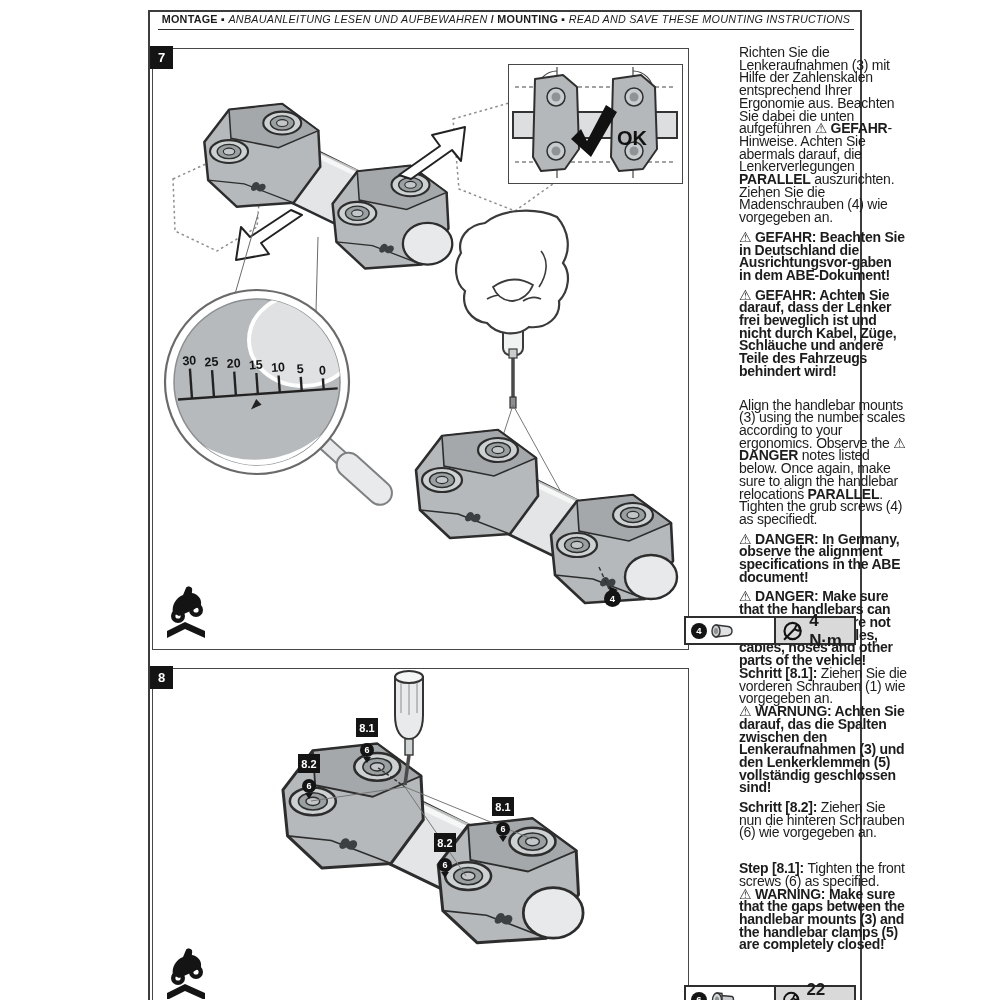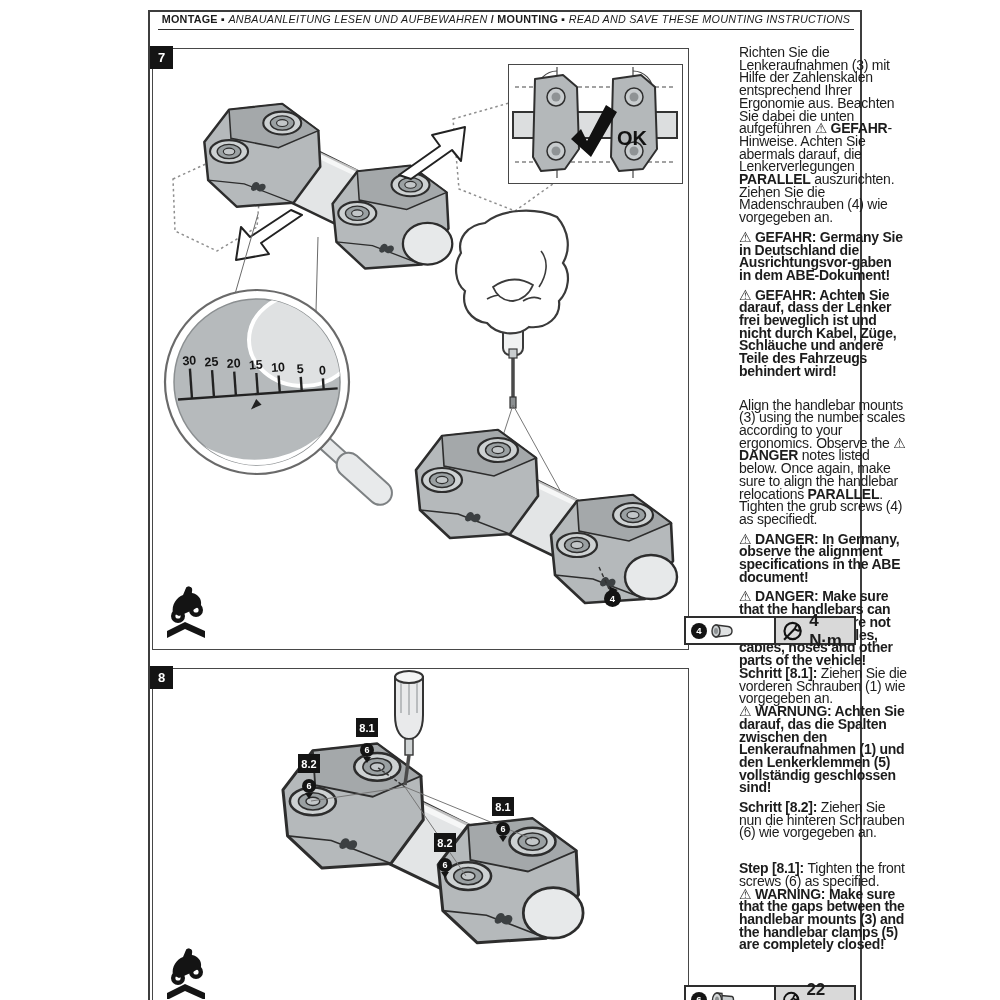--- a/index.html
+++ b/index.html
@@ -203,21 +203,21 @@
           <path d="M14,10 L18.5,12.2 M14,10 L16.2,5.5 M18.5,12.2 A4.6,4.6 0 0 0 16.2,5.5" fill="none" stroke="#121212" stroke-width="2"></path>
         </svg>
         <span>4 N·m</span>
       </div>
     </div>
 
     <div class="col col7">
       <div>
         <p class="para"><span>Richten Sie die Lenkeraufnahmen (3) mit Hilfe der Zahlenskalen entsprechend Ihrer Ergonomie aus. Beachten Sie dabei die unten aufgeführen </span><span class="b">⚠ GEFAHR</span><span>-Hinweise. Achten Sie abermals darauf, die Lenkerverlegungen </span><span class="b">PARALLEL</span><span> auszurichten.</span></p>
         <p class="para"><span>Ziehen Sie die Madenschrauben (4) wie vorgegeben an.</span></p>
-        <p class="para gap"><span class="b">⚠ GEFAHR: Germany Sie in Deutschland die Ausrichtungsvor-gaben in dem ABE-Dokument!</span></p>
+        <p class="para gap"><span class="b">⚠ GEFAHR: Beachten Sie in Deutschland die Ausrichtungsvor-gaben in dem ABE-Dokument!</span></p>
         <p class="para gap"><span class="b">⚠ GEFAHR: Achten Sie darauf, dass der Lenker frei beweglich ist und nicht durch Kabel, Züge, Schläuche und andere Teile des Fahrzeugs behindert wird!</span></p>
       </div>
       <div class="lang-en7">
         <p class="para"><span>Align the handlebar mounts (3) using the number scales according to your ergonomics. Observe the </span><span class="b">⚠ DANGER</span><span> notes listed below. Once again, make sure to align the handlebar relocations </span><span class="b">PARALLEL</span><span>. Tighten the grub screws (4) as specifiedt.</span></p>
         <p class="para gap"><span class="b">⚠ DANGER: In Germany, observe the alignment specifications in the ABE document!</span></p>
         <p class="para gap"><span class="b">⚠ DANGER: Make sure that the handlebars can move freely and are not obstructed by cables, cables, hoses and other parts of the vehicle!</span></p>
       </div>
     </div>
 
     <section class="panel panel8"></section>
@@ -278,21 +278,21 @@
           <path d="M3.2,21 L14,10" stroke="#121212" stroke-width="2.2"></path>
           <path d="M14,10 L18.5,12.2 M14,10 L16.2,5.5 M18.5,12.2 A4.6,4.6 0 0 0 16.2,5.5" fill="none" stroke="#121212" stroke-width="2"></path>
         </svg>
         <span>22 N·m</span>
       </div>
     </div>
 
     <div class="col col8">
       <div>
         <p class="para"><span class="b">Schritt [8.1]: </span><span>Ziehen Sie die vorderen Schrauben (1) wie vorgegeben an.</span></p>
-        <p class="para"><span class="b">⚠ WARNUNG: Achten Sie darauf, das die Spalten zwischen den Lenkeraufnahmen (1) und den Lenkerklemmen (5) vollständig geschlossen sind!</span></p>
+        <p class="para"><span class="b">⚠ WARNUNG: Achten Sie darauf, das die Spalten zwischen den Lenkeraufnahmen (3) und den Lenkerklemmen (5) vollständig geschlossen sind!</span></p>
         <p class="para gap"><span class="b">Schritt [8.2]: </span><span>Ziehen Sie nun die hinteren Schrauben (6) wie vorgegeben an.</span></p>
       </div>
       <div class="lang-en8">
         <p class="para"><span class="b">Step [8.1]: </span><span>Tighten the front screws (6) as specified.</span></p>
         <p class="para"><span class="b">⚠ WARNING: Make sure that the gaps between the handlebar mounts (3) and the handlebar clamps (5) are completely closed!</span></p>
       </div>
     </div>
 
   </div>
 </div>

